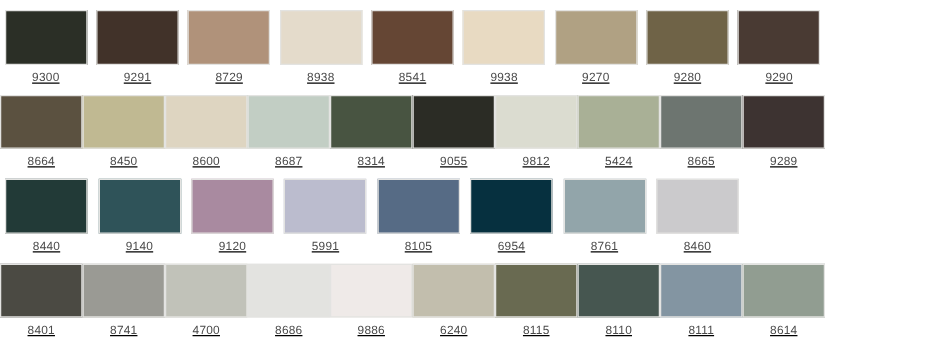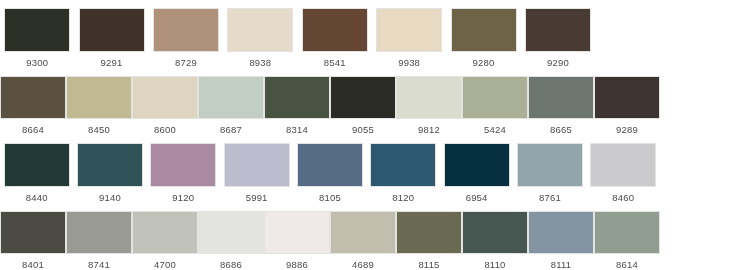--- a/index.html
+++ b/index.html
@@ -18,20 +18,21 @@
     width: 756px;
     height: 270px;
     box-sizing: border-box;
     padding: 0;
   }
   .swatch-row {
     display: flex;
     width: 660px;
     height: 67.5px;
     align-items: flex-start;
+    text-decoration: underline;
   }
   .swatch-cell {
     width: 74.4px;
     height: 67.5px;
     box-sizing: border-box;
     display: flex;
     flex-direction: column;
     align-items: center;
     padding-top: 8px;
   }
@@ -75,20 +76,24 @@
       </div>
       <div class="swatch-cell">
         <span class="swatch-chip" style="background-color: rgb(101, 70, 52);"></span>
         <span class="swatch-label">8541</span>
       </div>
       <div class="swatch-cell">
         <span class="swatch-chip" style="background-color: rgb(232, 218, 194);"></span>
         <span class="swatch-label">9938</span>
       </div>
       <div class="swatch-cell">
+        <span class="swatch-chip" style="background-color: rgb(176, 161, 131);"></span>
+        <span class="swatch-label">9270</span>
+      </div>
+      <div class="swatch-cell">
         <span class="swatch-chip" style="background-color: rgb(111, 99, 71);"></span>
         <span class="swatch-label">9280</span>
       </div>
       <div class="swatch-cell">
         <span class="swatch-chip" style="background-color: rgb(73, 58, 51);"></span>
         <span class="swatch-label">9290</span>
       </div>
     </div>
     <div class="swatch-row">
       <div class="swatch-cell">
@@ -147,24 +152,20 @@
       </div>
       <div class="swatch-cell">
         <span class="swatch-chip" style="background-color: rgb(187, 188, 206);"></span>
         <span class="swatch-label">5991</span>
       </div>
       <div class="swatch-cell">
         <span class="swatch-chip" style="background-color: rgb(86, 107, 133);"></span>
         <span class="swatch-label">8105</span>
       </div>
       <div class="swatch-cell">
-        <span class="swatch-chip" style="background-color: rgb(44, 88, 112);"></span>
-        <span class="swatch-label">8120</span>
-      </div>
-      <div class="swatch-cell">
         <span class="swatch-chip" style="background-color: rgb(6, 48, 63);"></span>
         <span class="swatch-label">6954</span>
       </div>
       <div class="swatch-cell">
         <span class="swatch-chip" style="background-color: rgb(146, 165, 170);"></span>
         <span class="swatch-label">8761</span>
       </div>
       <div class="swatch-cell">
         <span class="swatch-chip" style="background-color: rgb(203, 202, 204);"></span>
         <span class="swatch-label">8460</span>
@@ -186,21 +187,21 @@
       <div class="swatch-cell">
         <span class="swatch-chip" style="background-color: rgb(227, 227, 224);"></span>
         <span class="swatch-label">8686</span>
       </div>
       <div class="swatch-cell">
         <span class="swatch-chip" style="background-color: rgb(239, 234, 232);"></span>
         <span class="swatch-label">9886</span>
       </div>
       <div class="swatch-cell">
         <span class="swatch-chip" style="background-color: rgb(194, 190, 173);"></span>
-        <span class="swatch-label">4689</span>
+        <span class="swatch-label">6240</span>
       </div>
       <div class="swatch-cell">
         <span class="swatch-chip" style="background-color: rgb(105, 106, 81);"></span>
         <span class="swatch-label">8115</span>
       </div>
       <div class="swatch-cell">
         <span class="swatch-chip" style="background-color: rgb(70, 86, 80);"></span>
         <span class="swatch-label">8110</span>
       </div>
       <div class="swatch-cell">

